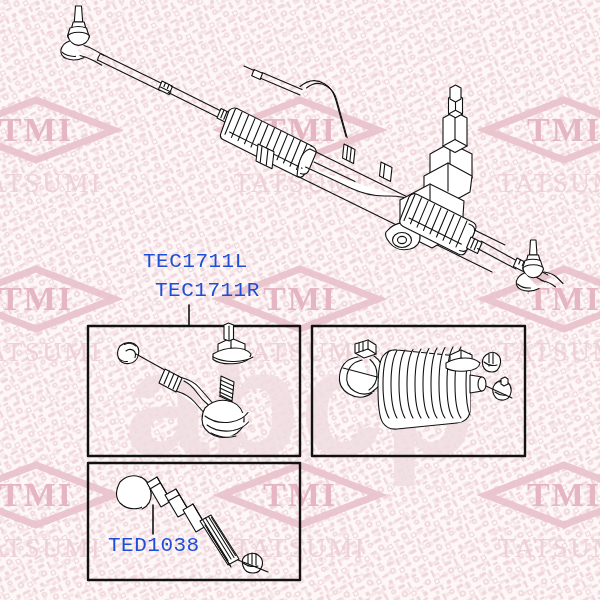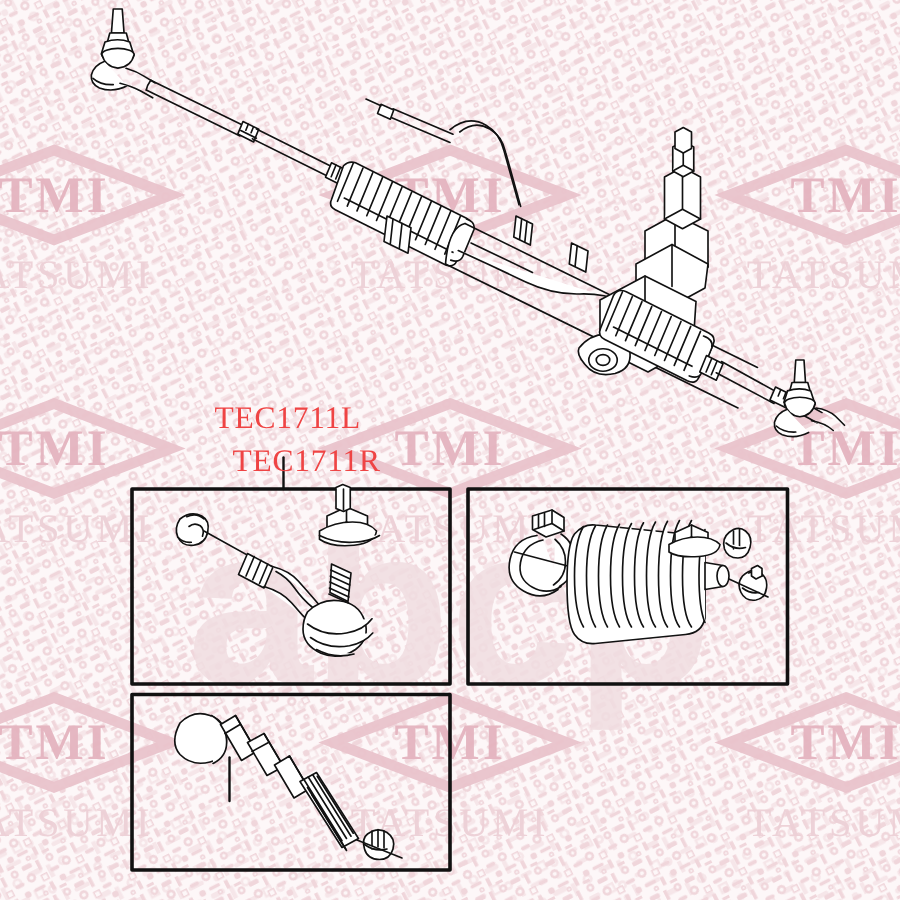--- a/index.html
+++ b/index.html
@@ -14,26 +14,25 @@
     position:absolute;left:0;top:0;width:600px;height:600px;
     background:#fdf7f8;
   }
   .layer{position:absolute;left:0;top:0;width:600px;height:600px;}
   #pattern-layer{opacity:1;}
   #wm-layer{}
   #abcp-layer{}
   #art-layer{}
   .label{
     position:absolute;
-    color:#ef4444;
-    font-family:Liberation Serif, serif;
+    color:#1d4ed8;
+    font-family:Liberation Mono, monospace;
     font-size:21px;
     letter-spacing:0.5px;
     white-space:nowrap;
-    margin-top:16px;
   }
   #lbl-tec-l{left:143px;top:250px;}
   #lbl-tec-r{left:155px;top:279px;}
   #lbl-ted{left:108px;top:534px;}
 </style>
 </head>
 <body>
 
 <div id="stage">
 
@@ -429,14 +428,15 @@
       <g fill="none" stroke="#111111" stroke-width="1.6">
         <path d="M189 305 L189 326"></path>
         <path d="M153 505 L153 534"></path>
       </g>
 
     </g>
   </svg>
 
   <div class="label" id="lbl-tec-l">TEC1711L</div>
   <div class="label" id="lbl-tec-r">TEC1711R</div>
+  <div class="label" id="lbl-ted">TED1038</div>
 
 </div>
 
 </body></html>

